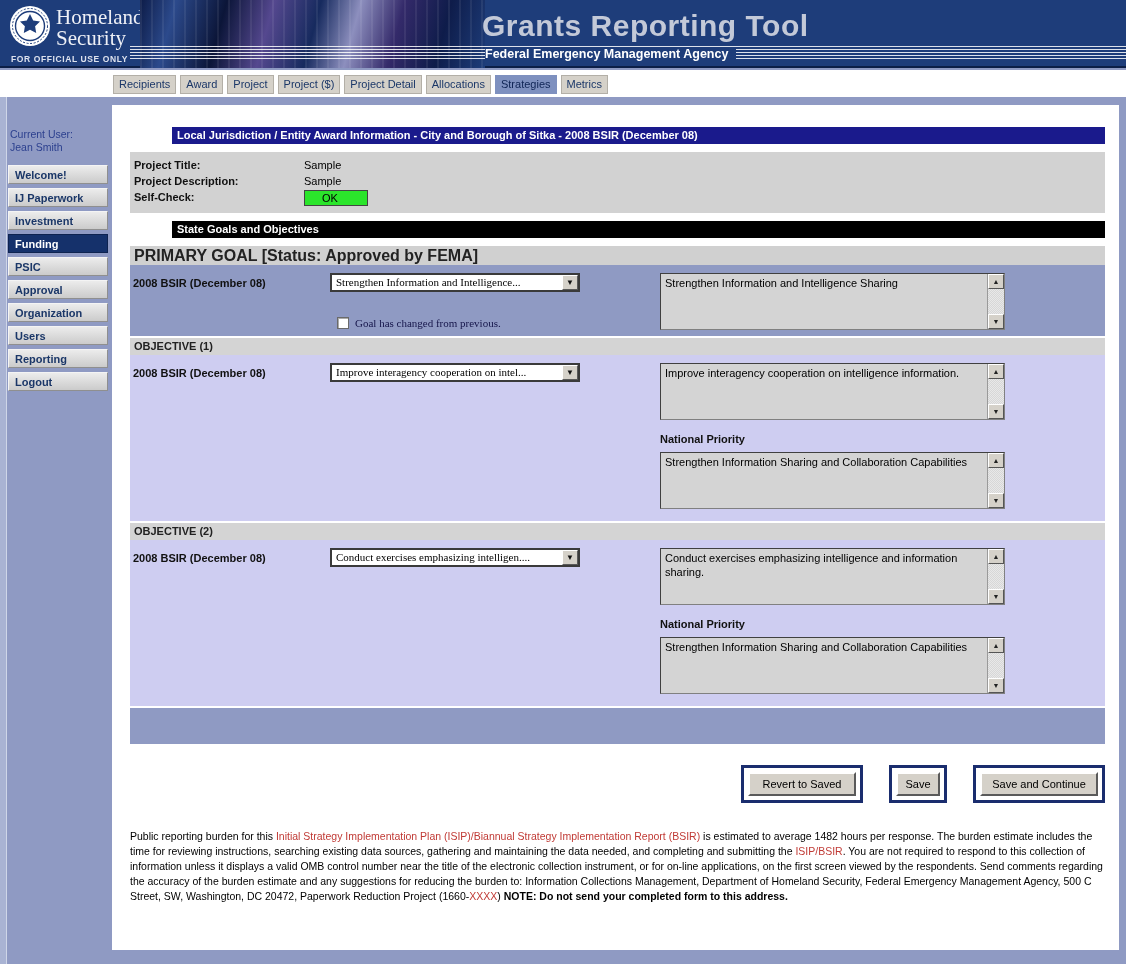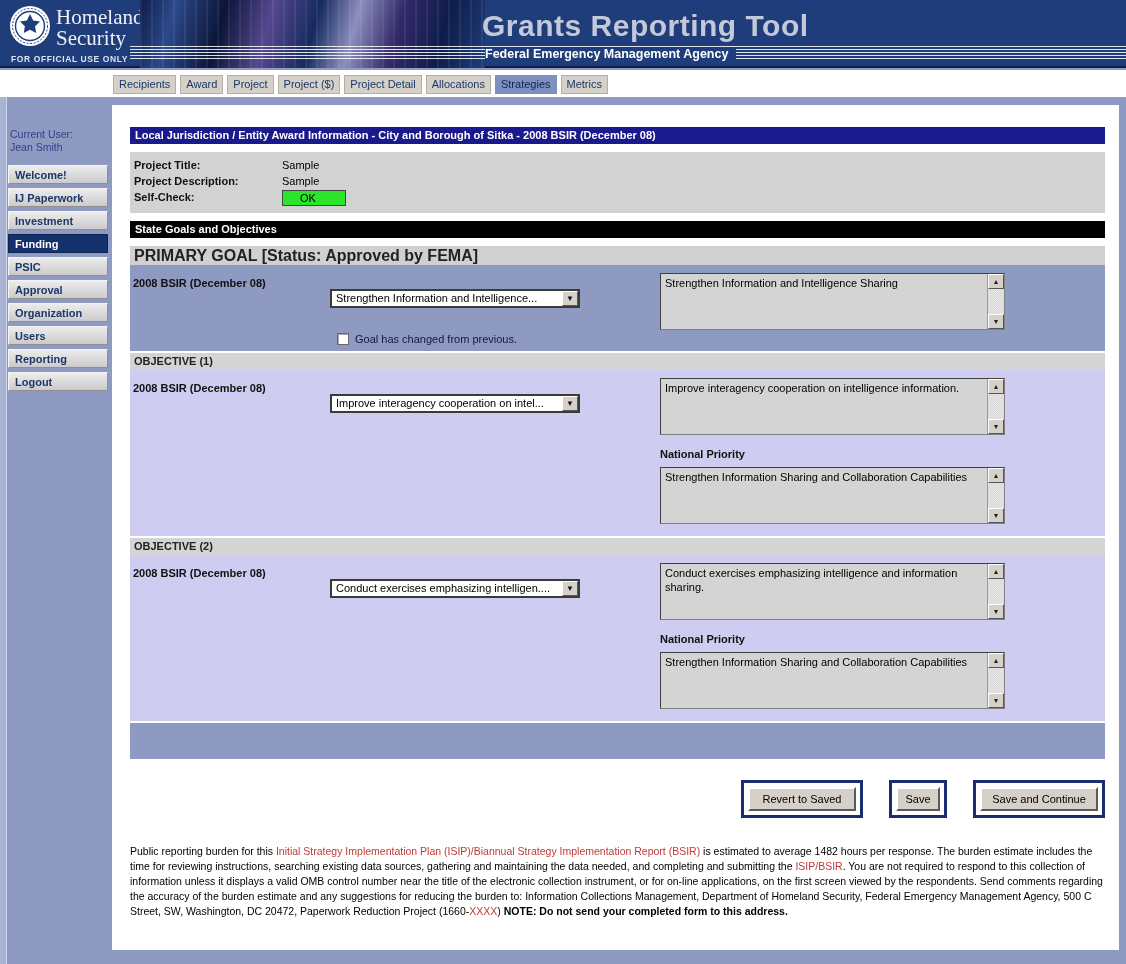--- a/index.html
+++ b/index.html
@@ -38,32 +38,32 @@
   
   .sidebar{position:absolute;left:8px;top:128px;width:100px;}
   .cur-user{color:#2b3f8e;font-size:10.5px;line-height:13px;margin-bottom:11px;padding-left:2px;}
   .side-btn{height:19px;margin-bottom:4px;background:linear-gradient(#ececec,#cbcbcb);
     border:1px solid #8f8f8f;border-top-color:#f4f4f4;border-left-color:#f4f4f4;
     color:#1b3768;font-weight:bold;font-size:11px;display:flex;align-items:center;padding-left:6px;cursor:pointer;}
   .side-btn.active{background:var(--sidebar-active-navy);color:#ffffff;border-color:#0e2350;}
   
   .panel{position:absolute;left:112px;top:105px;width:1007px;height:845px;background:#ffffff;}
   .content{position:absolute;left:18px;top:22px;width:975px;}
-  .bar{height:17px;line-height:17px;font-size:11px;font-weight:bold;color:#ffffff;padding-left:5px;}
+  .bar{height:17px;line-height:17px;font-size:11px;font-weight:bold;color:#ffffff;padding-left:5px;margin-left:42px;}
   .bar.navy{background:var(--title-bar-navy);margin-bottom:8px;}
   .bar.black{background:var(--section-black);margin-bottom:3px;}
   .bar.black.mb8{margin-bottom:8px;}
   .info-box{background:var(--panel-gray);padding:5px 0 7px;margin-bottom:8px;}
   .info-row{display:flex;font-size:11px;line-height:16px;}
-  .info-label{width:152px;font-weight:bold;color:#111;padding-left:4px;}
+  .info-label{width:174px;font-weight:bold;color:#111;padding-left:4px;}
   .ok-box{width:64px;height:16px;background:var(--selfcheck-green);border:1px solid #444;font-size:11px;line-height:14px;padding-left:17px;color:#000;margin-top:1px;}
   .sec-head{background:#d0d0d0;height:19px;line-height:19px;font-size:16px;font-weight:bold;color:#222;padding-left:4px;}
   .row3{display:flex;}
   .col-label{width:200px;padding:12px 0 0 3px;font-size:11px;font-weight:bold;color:#111;}
-  .col-mid{width:330px;padding-top:24px;}
+  .col-mid{width:330px;padding-top:8px;font-family:Liberation Serif, serif;}
   .col-right{width:345px;padding-top:8px;}
   .primary-row{background:var(--page-slate);min-height:68px;padding-bottom:6px;}
   .obj-head{margin-top:2px;background:#d4d4d4;height:17px;line-height:17px;font-size:11px;font-weight:bold;color:#222;padding-left:4px;}
   .obj-body{background:var(--objective-lavender);padding-bottom:12px;}
   
   .dd{width:250px;height:19px;background:#fff;border:2px solid #3a3a3a;display:flex;cursor:pointer;}
   .dd-text{flex:1;font-size:11px;line-height:15px;padding:0 4px;white-space:nowrap;overflow:hidden;color:#000;}
   .dd-btn{width:16px;background:#d5d1c9;border:1px solid;border-color:#fff #5a5a5a #5a5a5a #fff;display:flex;align-items:center;justify-content:center;font-size:8px;color:#111;}
   
   .cb-row{display:flex;align-items:center;margin:25px 0 0 7px;}

